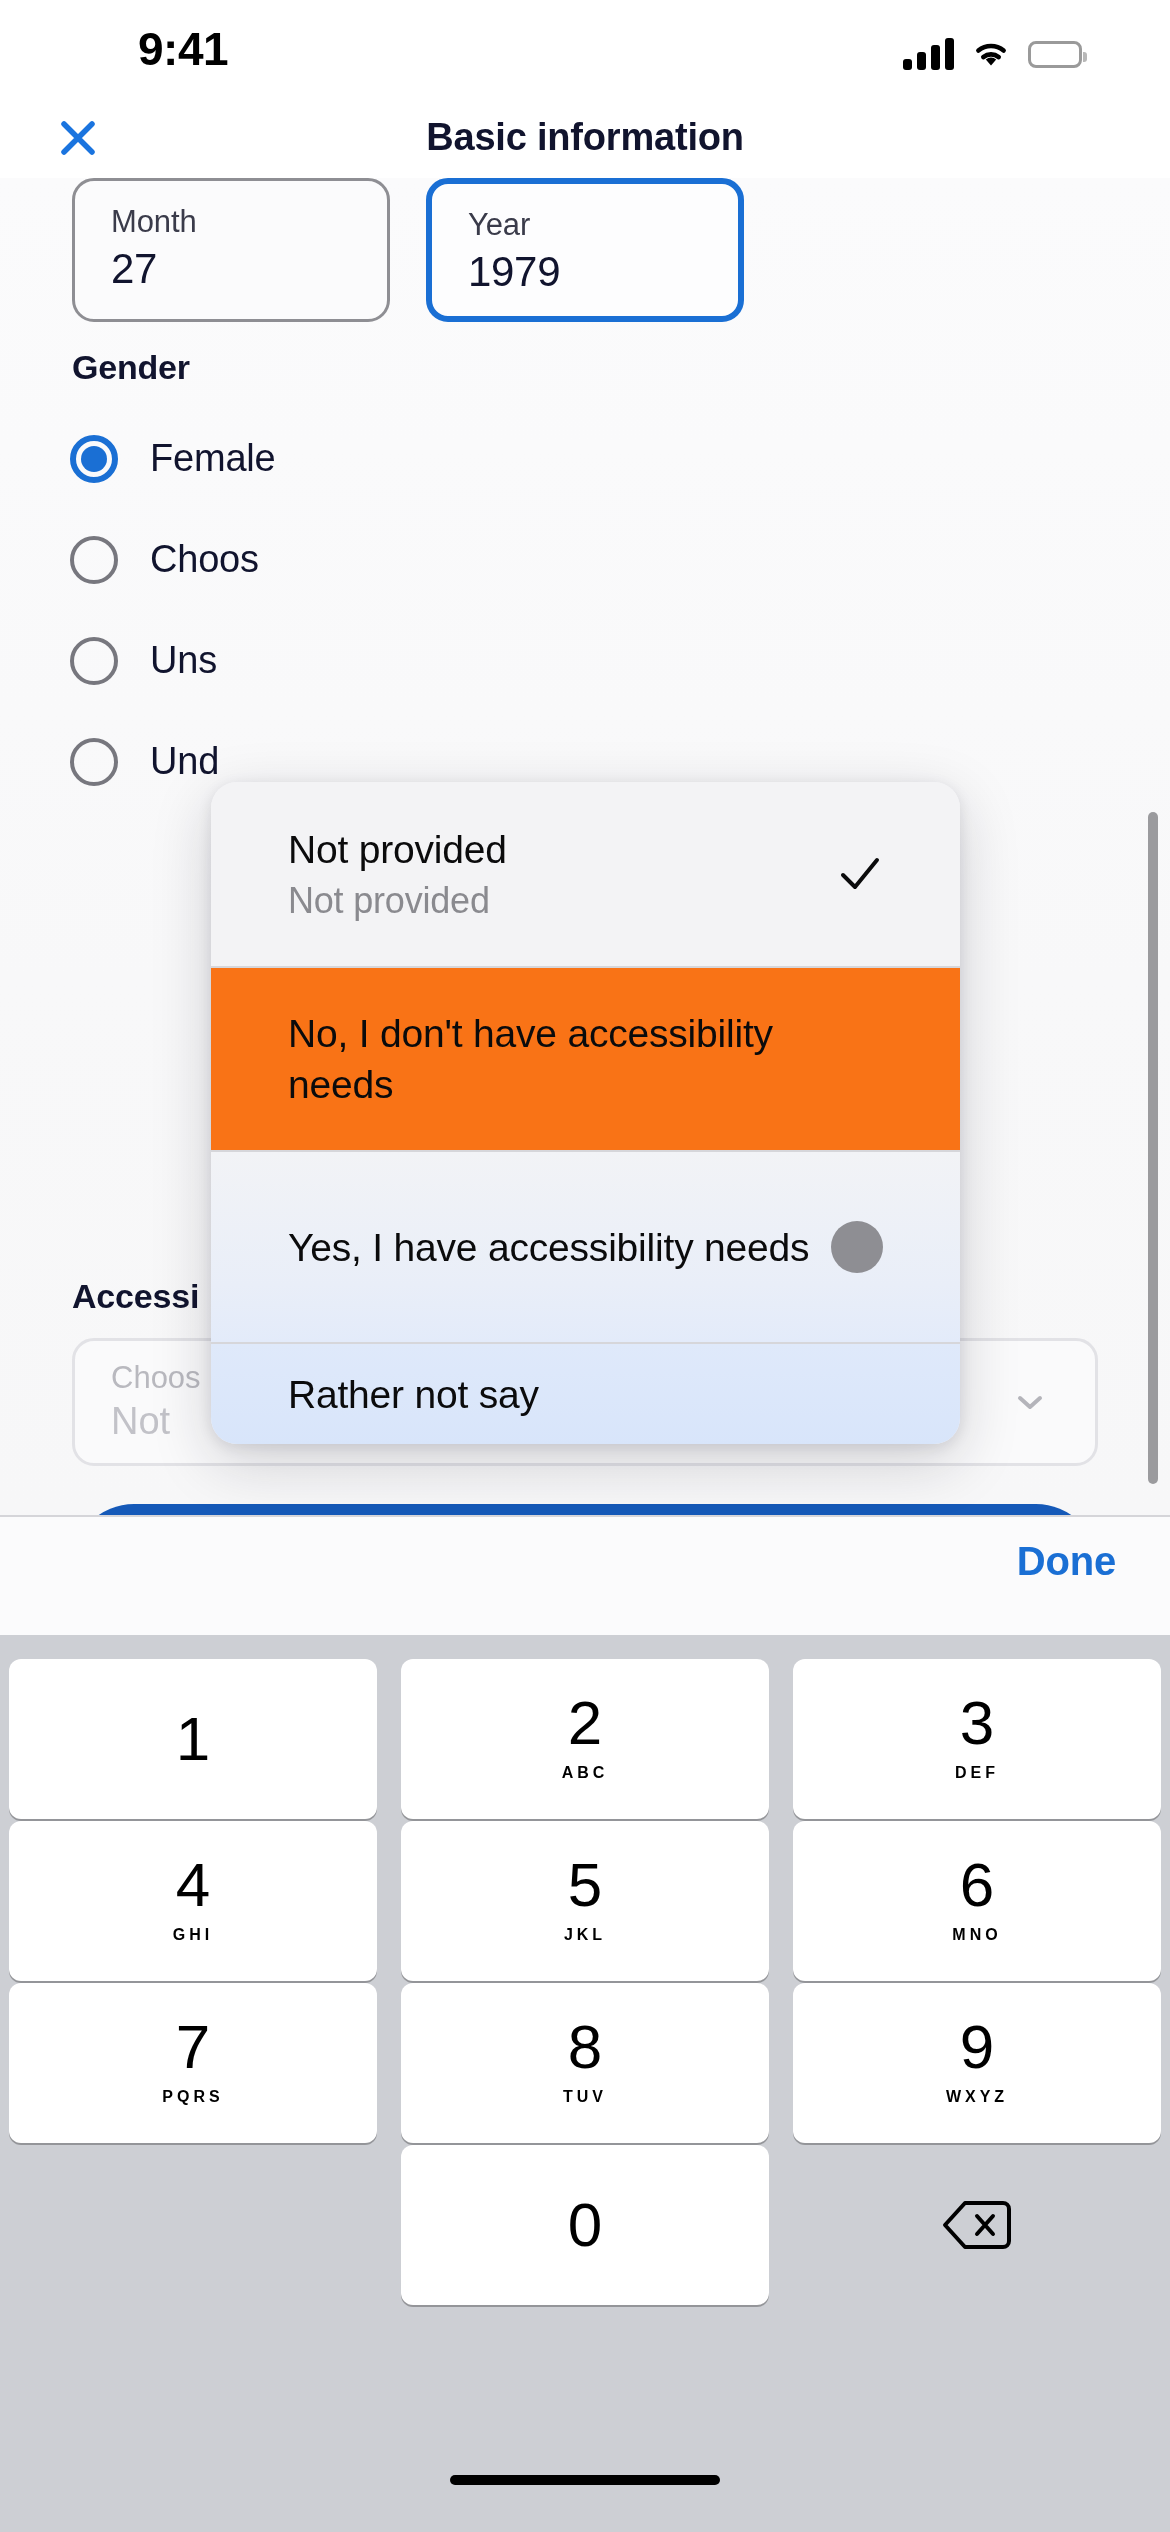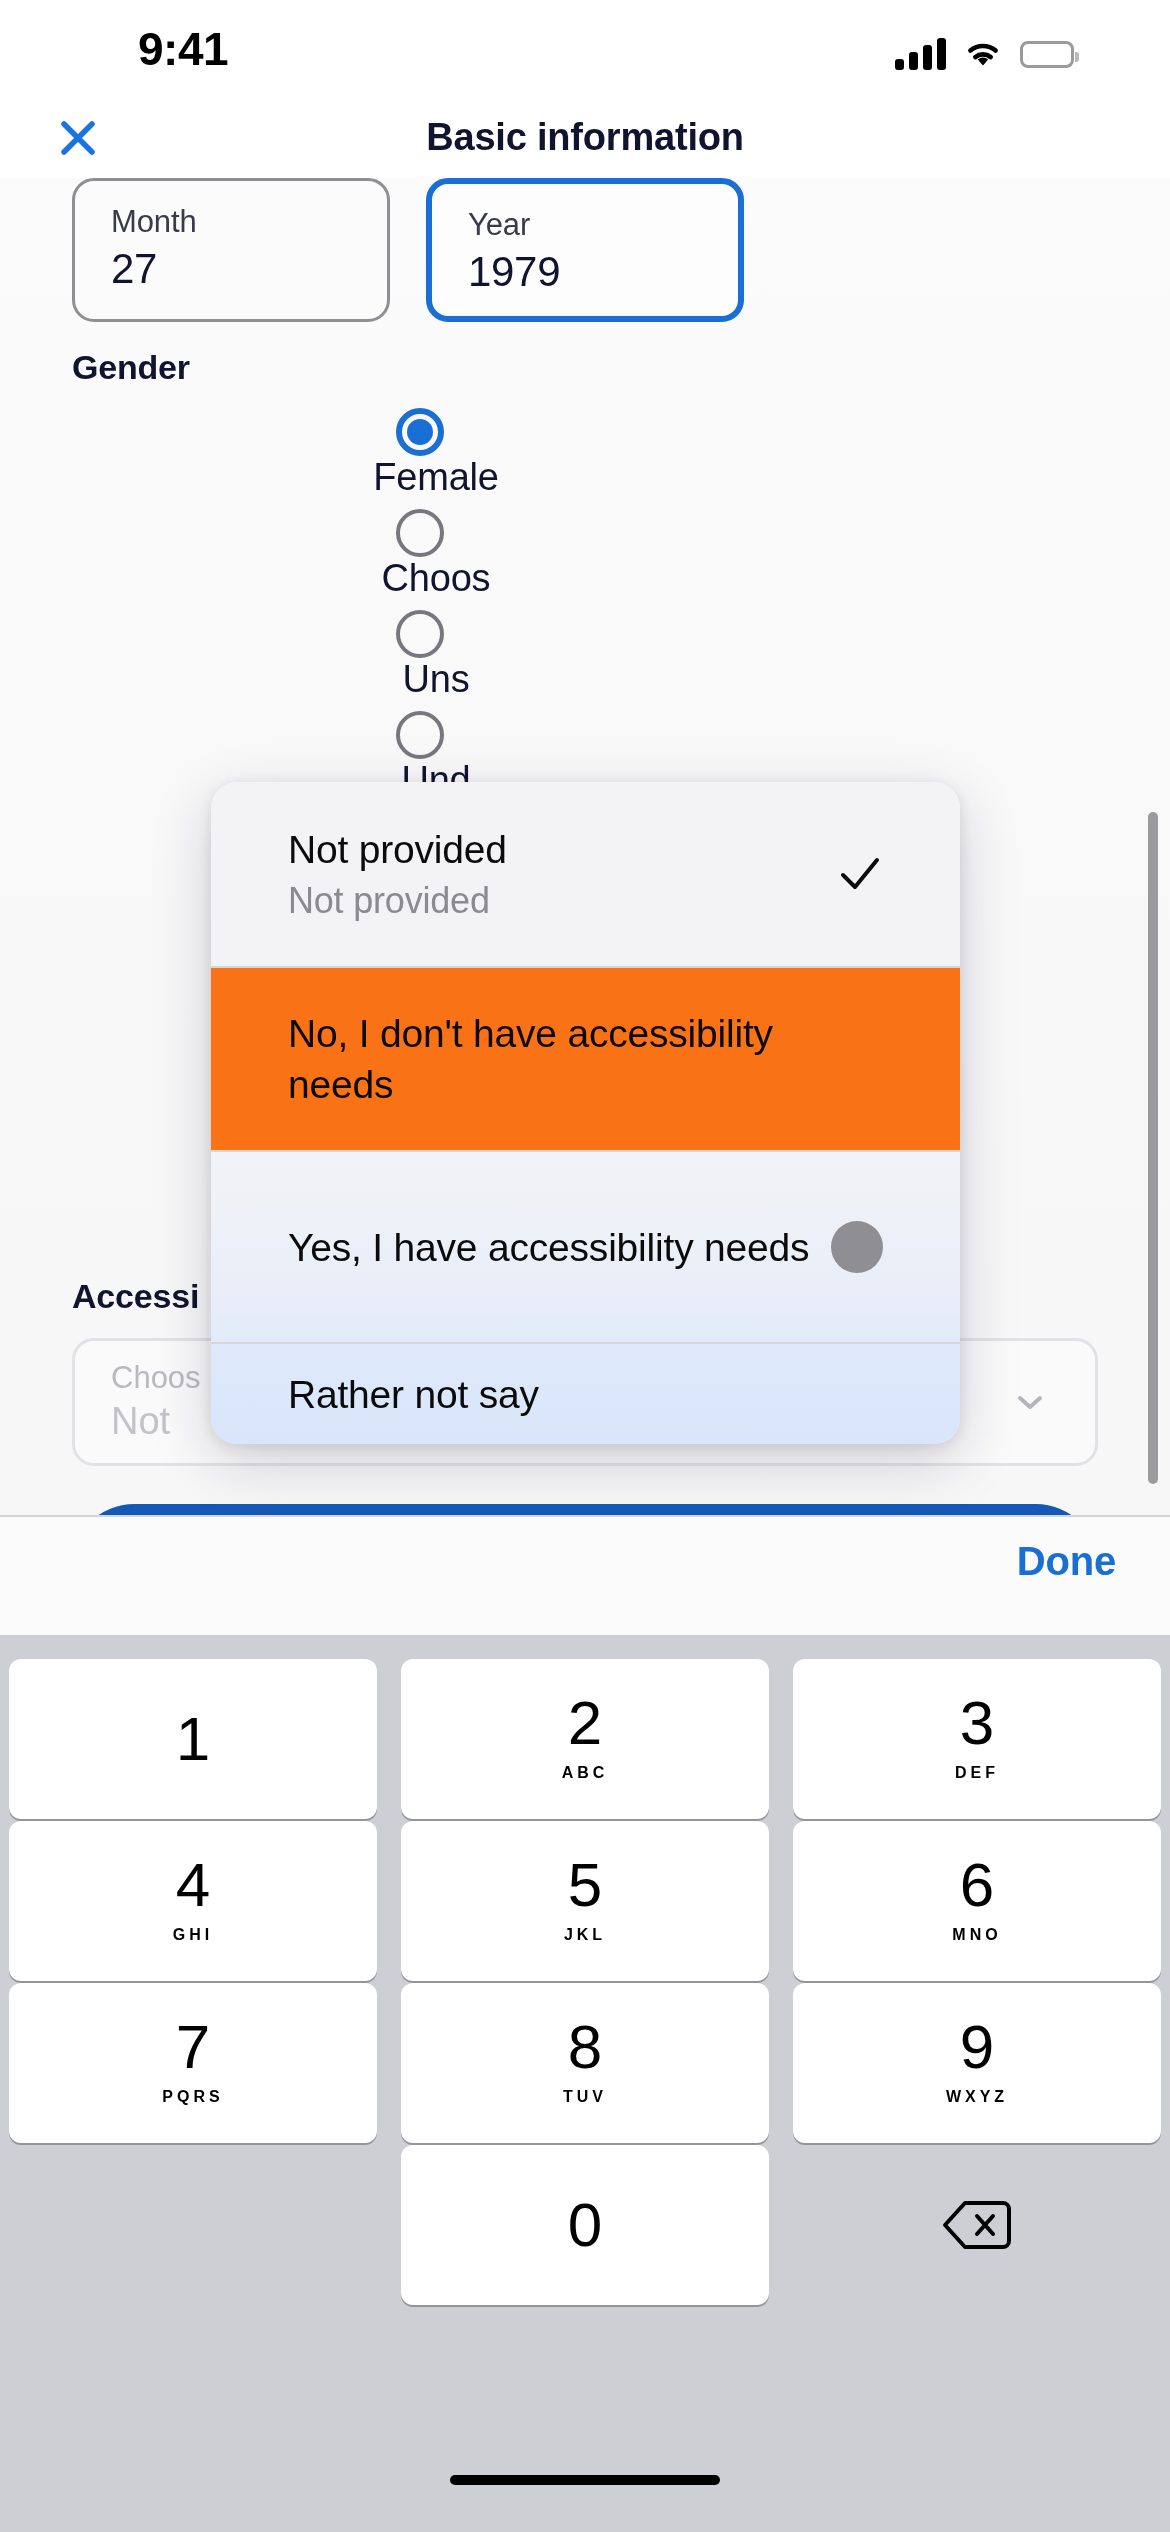--- a/index.html
+++ b/index.html
@@ -17,20 +17,21 @@
   }
 
   
   .status-bar {
     position: absolute;
     top: 0; left: 0;
     width: 1132px;
     height: 100px;
     background: #ffffff;
     z-index: 60;
+    padding-left: 8px;
   }
   .status-time {
     position: absolute;
     left: 138px;
     top: 22px;
     font-size: 46px;
     font-weight: 600;
     letter-spacing: -0.5px;
     color: #000000;
   }
@@ -169,21 +170,20 @@
     position: absolute;
     left: 70px;
     top: 230px;
     width: 700px;
   }
   .radio-row {
     height: 101px;
     display: flex;
     align-items: center;
     cursor: pointer;
-    flex-direction: column;
   }
   .radio-mark {
     width: 48px; height: 48px;
     border-radius: 50%;
     border: 4px solid #77777e;
     box-sizing: border-box;
     flex: 0 0 auto;
     position: relative;
     background: transparent;
   }

